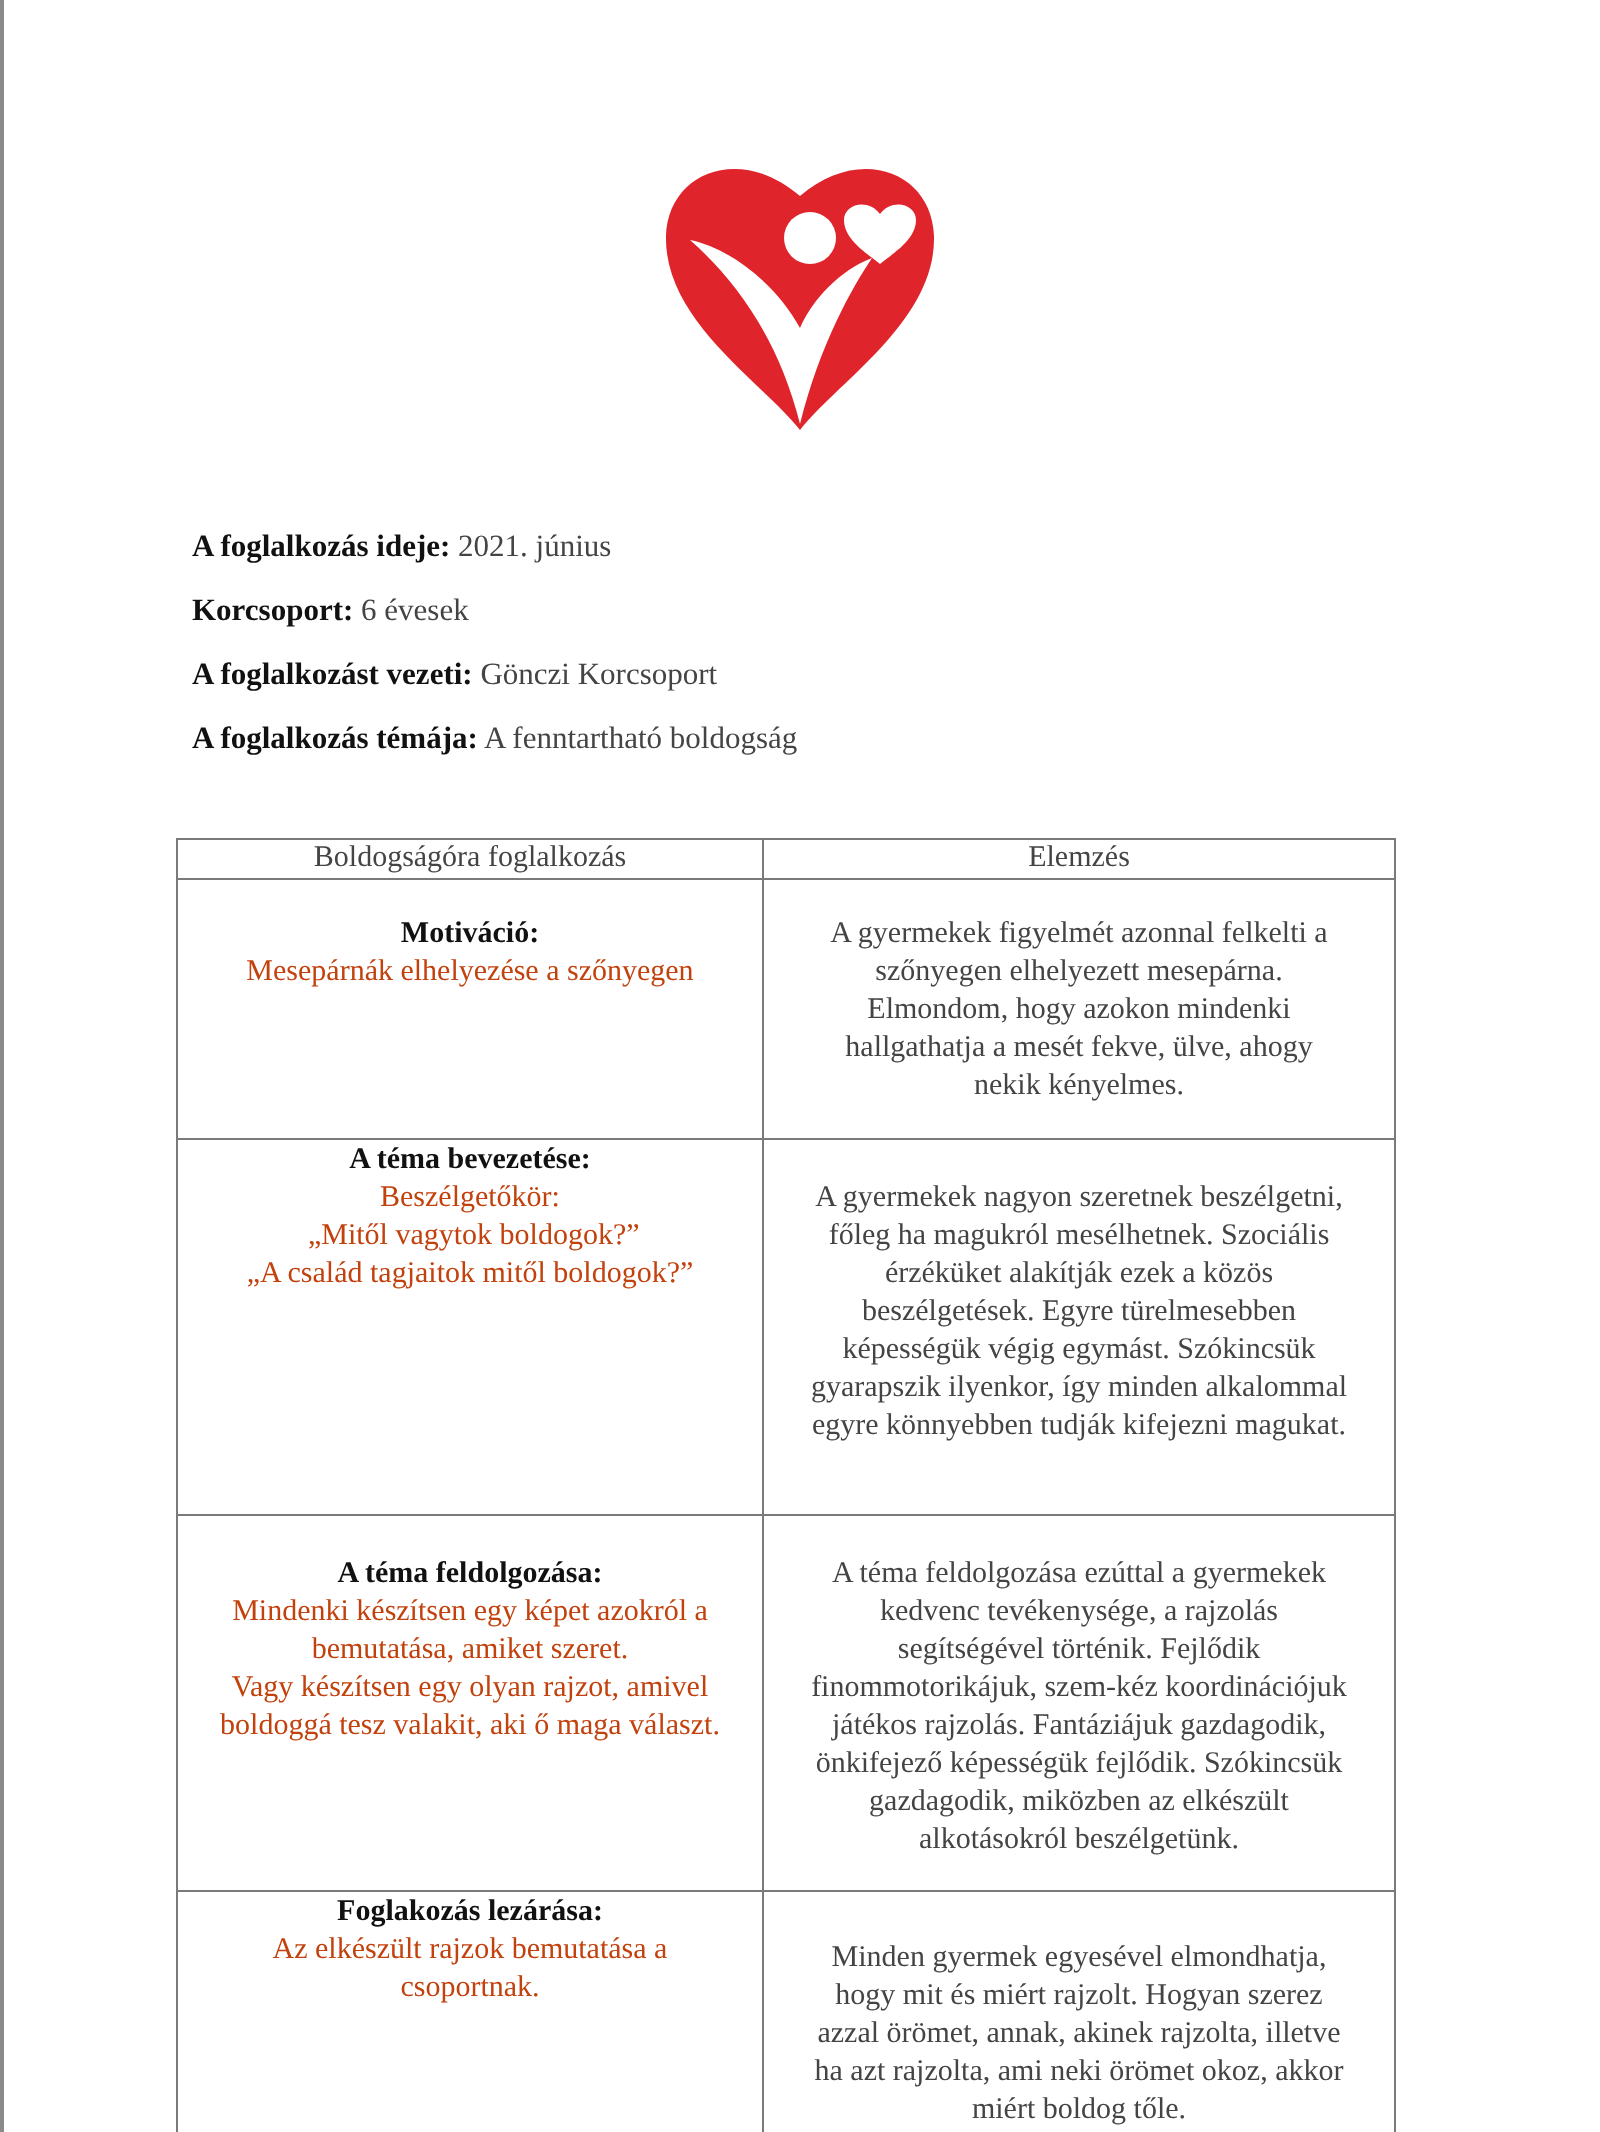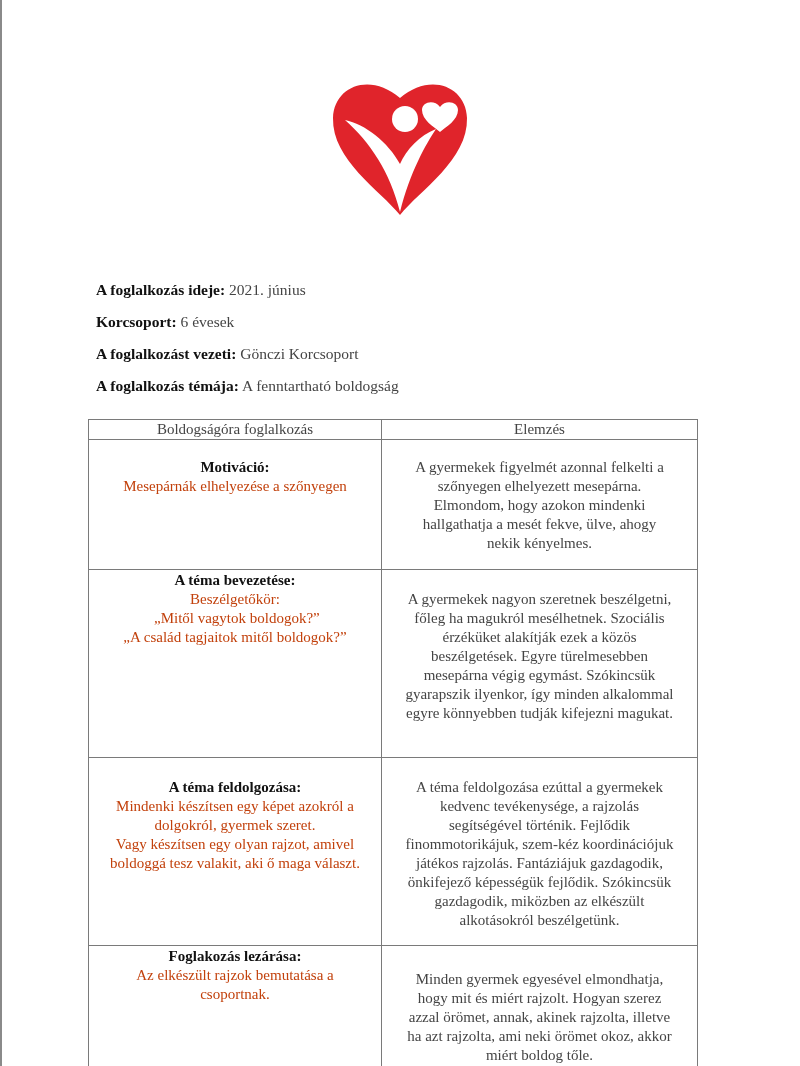--- a/index.html
+++ b/index.html
@@ -2,21 +2,21 @@
 <html><head>
 <meta charset="utf-8">
 <style>
   html, body { margin: 0; padding: 0; }
   body {
     width: 800px; height: 1066px; background: #ffffff; position: relative; overflow: hidden;
     font-family: "Liberation Serif", "DejaVu Serif", serif; color: #3a3a3a;
   }
   .page-edge { position: absolute; left: 0; top: 0; width: 2px; height: 1066px; background: #8a8a8a; }
   .logo { position: absolute; left: 330px; top: 72px; width: 140px; height: 145px; }
-  .meta { position: absolute; left: 96px; top: 264px; font-size: 15.5px; line-height: 20px; margin-top: 16px; }
+  .meta { position: absolute; left: 96px; top: 264px; font-size: 15.5px; line-height: 20px; }
   .meta .row { height: 32px; }
   .meta .label { font-weight: bold; color: #111; }
   .meta .value { color: #444; }
   table.plan {
     position: absolute; left: 88px; top: 419px; width: 610px; border-collapse: collapse;
     font-size: 15px; line-height: 19px;
   }
   table.plan th, table.plan td { border: 1.5px solid #7a7a7a; vertical-align: top; text-align: center; }
   table.plan th { font-weight: normal; height: 17px; padding: 0; text-align: center; color: #444; }
   table.plan td { padding: 0 6px; }
@@ -77,30 +77,30 @@
         <span class="cell-title">A téma bevezetése:</span>
         <span class="cell-line">Beszélgetőkör:</span>
         <span class="cell-line" style="white-space:pre"> „Mitől vagytok boldogok?”</span>
         <span class="cell-line">„A család tagjaitok mitől boldogok?”</span>
       </td>
       <td class="pad-top2">
         <span class="an">A gyermekek nagyon szeretnek beszélgetni,</span>
         <span class="an">főleg ha magukról mesélhetnek. Szociális</span>
         <span class="an">érzéküket alakítják ezek a közös</span>
         <span class="an">beszélgetések. Egyre türelmesebben</span>
-        <span class="an">mesepárna végig egymást. Szókincsük</span>
+        <span class="an">képességük végig egymást. Szókincsük</span>
         <span class="an">gyarapszik ilyenkor, így minden alkalommal</span>
         <span class="an">egyre könnyebben tudják kifejezni magukat.</span>
       </td>
     </tr>
     <tr class="r3">
       <td class="pad-top2">
         <span class="cell-title">A téma feldolgozása:</span>
         <span class="cell-line">Mindenki készítsen egy képet azokról a</span>
-        <span class="cell-line">dolgokról, gyermek szeret.</span>
+        <span class="cell-line">bemutatása, amiket szeret.</span>
         <span class="cell-line">Vagy készítsen egy olyan rajzot, amivel</span>
         <span class="cell-line">boldoggá tesz valakit, aki ő maga választ.</span>
       </td>
       <td class="pad-top2">
         <span class="an">A téma feldolgozása ezúttal a gyermekek</span>
         <span class="an">kedvenc tevékenysége, a rajzolás</span>
         <span class="an">segítségével történik. Fejlődik</span>
         <span class="an">finommotorikájuk, szem-kéz koordinációjuk</span>
         <span class="an">játékos rajzolás. Fantáziájuk gazdagodik,</span>
         <span class="an">önkifejező képességük fejlődik. Szókincsük</span>

